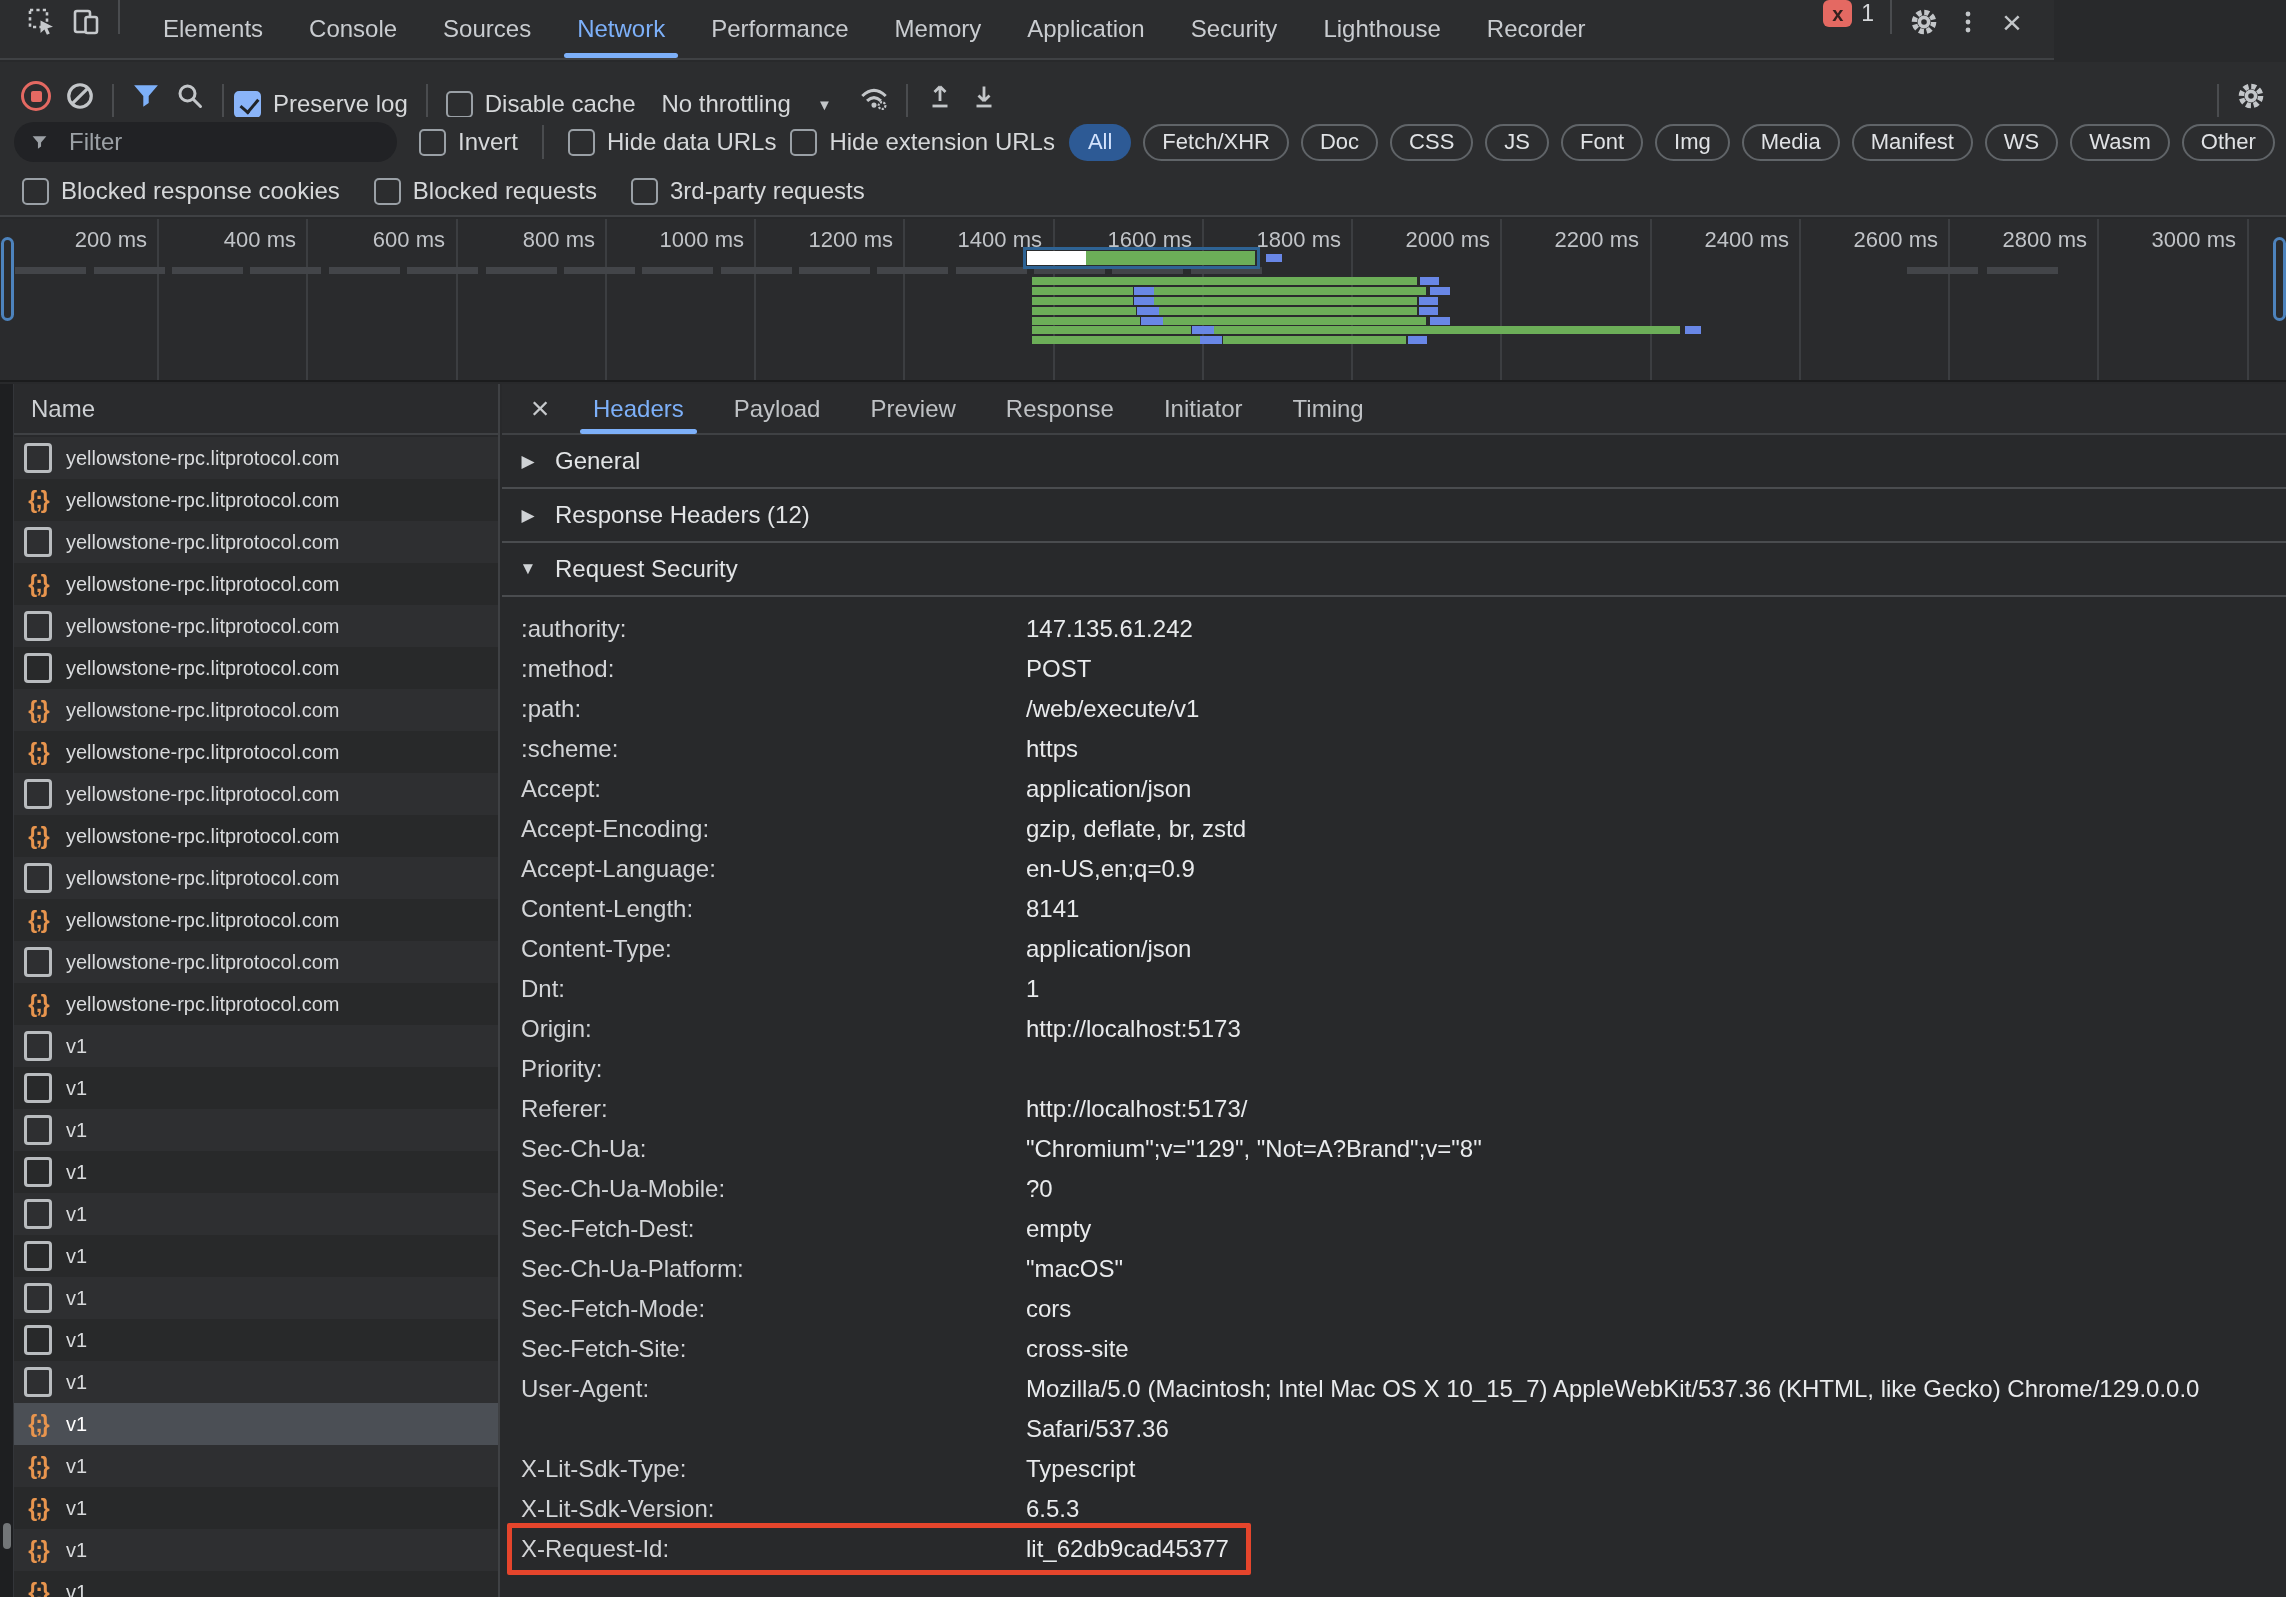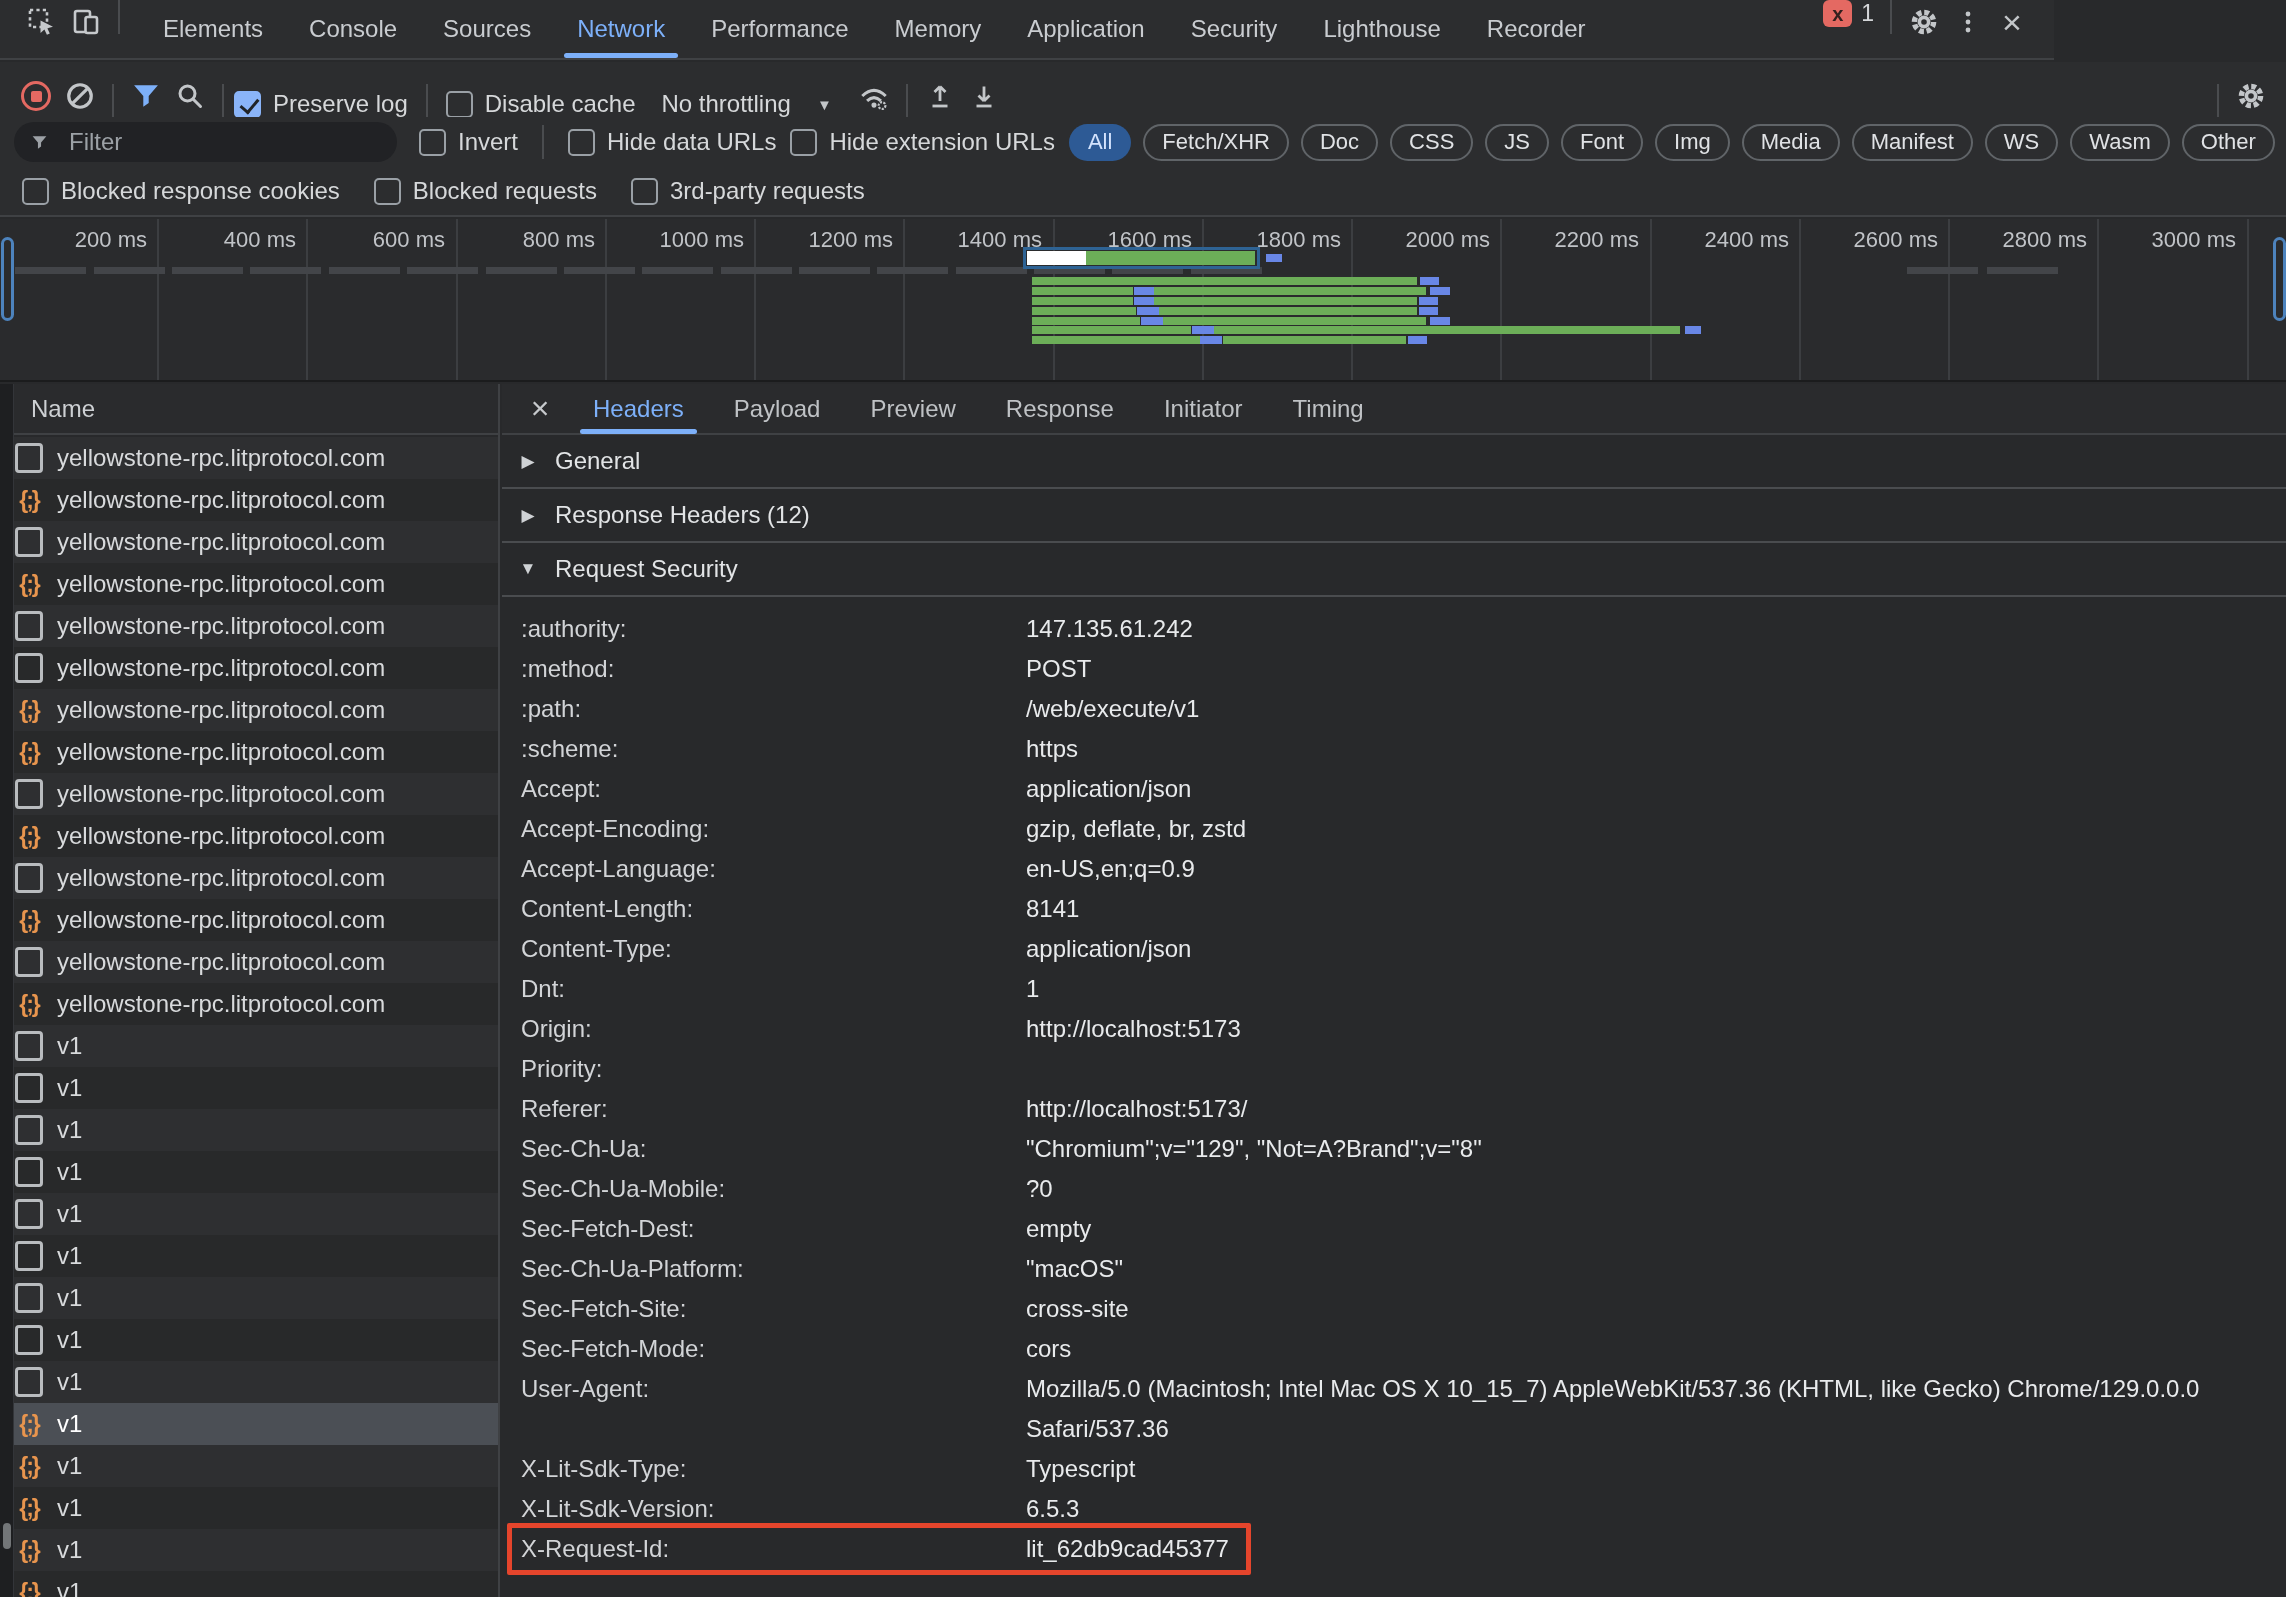--- a/index.html
+++ b/index.html
@@ -74,21 +74,21 @@
   .sel-box{position:absolute;height:22px;border:3px solid var(--selected-bar-border,#2e6394);background:#1d3putallika;}
   .grip{position:absolute;top:18px;width:13px;height:84px;border:3px solid #4d83bd;border-radius:7px;}
 
   
   .left-panel{position:absolute;left:0;top:384px;width:500px;bottom:0;background:var(--bg);border-right:2px solid var(--border);overflow:hidden;}
   .gutter{position:absolute;left:0;top:0;bottom:0;width:14px;background:#1e1f21;border-right:1px solid #333539;}
   .gutter .thumb{position:absolute;left:3px;top:1139px;width:8px;height:26px;border-radius:4px;background:#737678;}
   .name-header{position:absolute;left:14px;right:0;top:0;height:51px;display:flex;align-items:center;
     padding-left:17px;font-size:24px;color:#cdd0d3;border-bottom:2px solid var(--border);background:var(--bg-panel);}
   .req-rows{position:absolute;left:14px;right:0;top:53px;bottom:0;overflow:hidden;}
-  .req-row{height:42px;display:flex;align-items:center;gap:13px;font-size:24px;color:#d8dadc;white-space:nowrap;}
+  .req-row{height:42px;display:flex;align-items:center;gap:13px;padding-left:9px;font-size:20px;color:#d8dadc;white-space:nowrap;}
   .req-row:nth-of-type(odd){background:#2e2f31;}
   .req-row:nth-of-type(even){background:#28292a;}
   .req-row.selected{background:#4b4f55;color:#ffffff;}
   .req-icon{width:30px;height:30px;flex:0 0 auto;display:flex;align-items:center;justify-content:center;}
   .icon-doc .req-icon::before{content:'';width:22px;height:24px;border:3.5px solid #b9bcbf;border-radius:4px;}
   .icon-json .req-icon::before{content:'{;}';color:var(--json-icon-orange,#e8954e);font-size:23px;font-weight:bold;letter-spacing:-2px;}
 
   
   .detail{position:absolute;left:502px;top:384px;right:0;bottom:0;background:var(--bg);overflow:hidden;}
   .detail-tabs{height:51px;display:flex;align-items:center;border-bottom:2px solid var(--border);background:var(--bg-panel);padding:0 10px;}
@@ -642,26 +642,26 @@
         </div>
         <div class="kv-row">
           <div class="kv-key">Sec-Fetch-Dest:</div>
           <div class="kv-value">empty</div>
         </div>
         <div class="kv-row">
           <div class="kv-key">Sec-Ch-Ua-Platform:</div>
           <div class="kv-value">"macOS"</div>
         </div>
         <div class="kv-row">
+          <div class="kv-key">Sec-Fetch-Mode:</div>
+          <div class="kv-value">cors</div>
+        </div>
+        <div class="kv-row">
           <div class="kv-key">Sec-Fetch-Site:</div>
           <div class="kv-value">cross-site</div>
-        </div>
-        <div class="kv-row">
-          <div class="kv-key">Sec-Fetch-Mode:</div>
-          <div class="kv-value">cors</div>
         </div>
         <div class="kv-row">
           <div class="kv-key">User-Agent:</div>
           <div class="kv-value">Mozilla/5.0 (Macintosh; Intel Mac OS X 10_15_7) AppleWebKit/537.36 (KHTML, like Gecko) Chrome/129.0.0.0
 Safari/537.36</div>
         </div>
         <div class="kv-row">
           <div class="kv-key">X-Lit-Sdk-Type:</div>
           <div class="kv-value">Typescript</div>
         </div>

